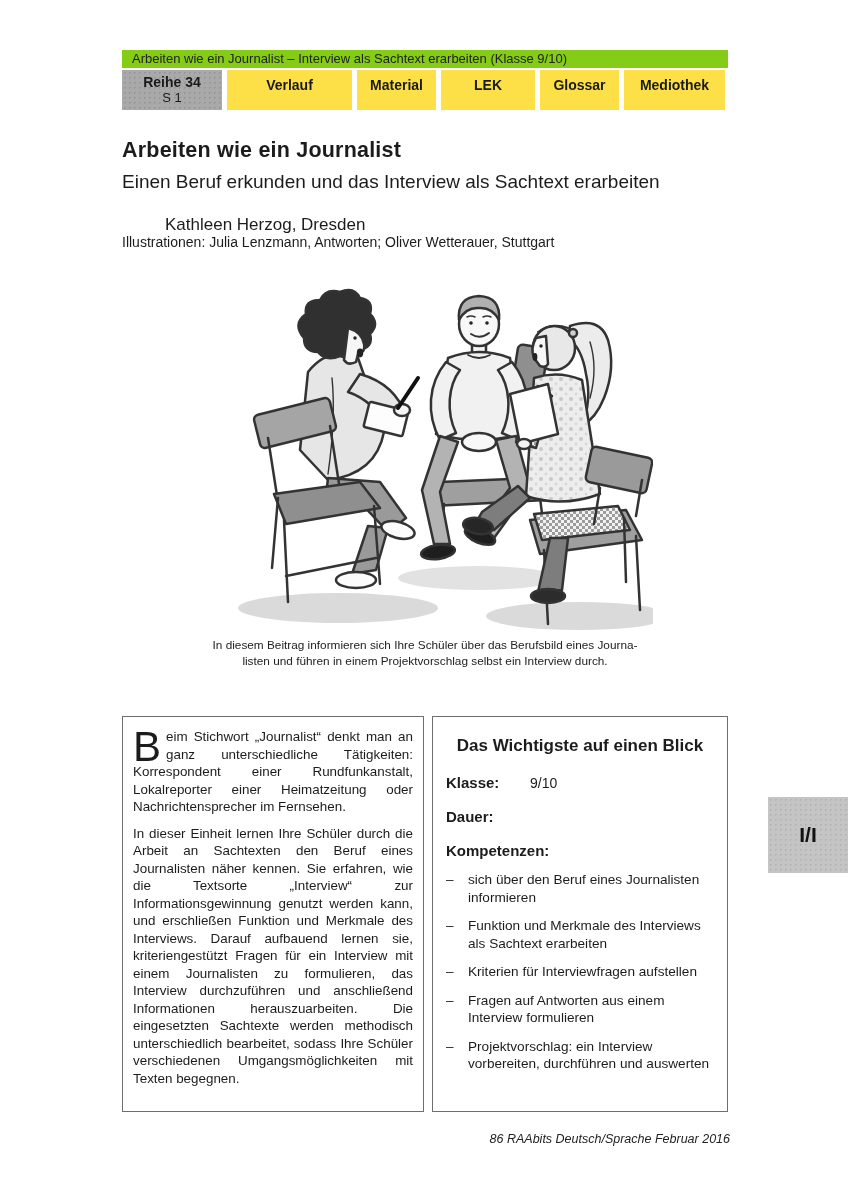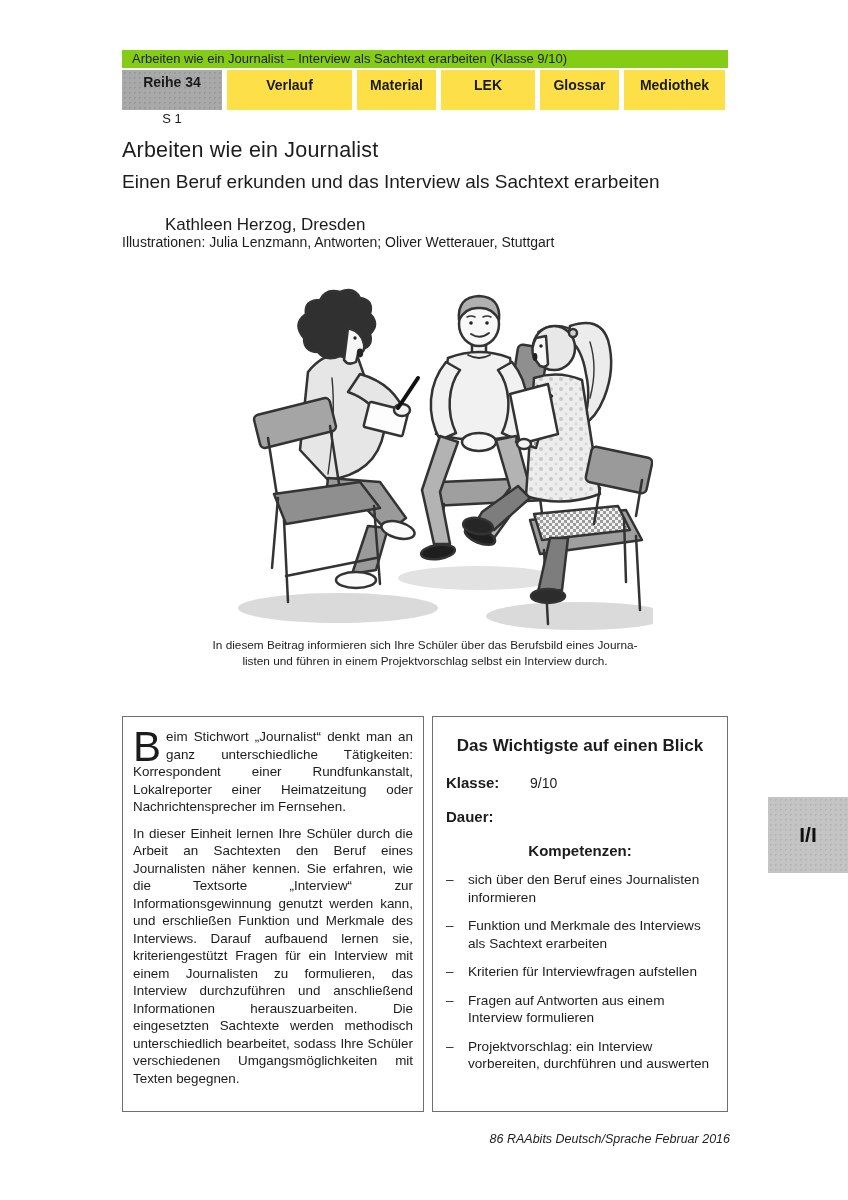--- a/index.html
+++ b/index.html
@@ -9,25 +9,25 @@
   
   .kolumnentitel{position:absolute;left:122px;top:50px;width:606px;height:18px;
     background:#84cc16;font-size:13px;line-height:18px;padding-left:10px;
     box-sizing:border-box;color:#222;white-space:nowrap;}
   .tabs{position:absolute;left:122px;top:70px;height:40px;display:flex;gap:5px;}
   .tab{background:#fde047;height:40px;box-sizing:border-box;text-align:center;
     font-weight:bold;font-size:14px;padding-top:7px;color:#1a1a1a;}
   .tab.active{background:#a9a9a9;
     background-image:radial-gradient(rgba(0,0,0,0.10) 1px, transparent 1px);
     background-size:5px 5px;padding-top:4px;}
-  .tab .sub{font-weight:normal;font-size:13px;line-height:15px;margin-top:21px;}
+  .tab .sub{font-weight:normal;font-size:13px;line-height:15px;}
   .t0{width:100px}.t1{width:125px}.t2{width:79px}.t3{width:94px}.t4{width:79px}.t5{width:101px}
 
   
-  .title{position:absolute;left:122px;top:138px;font-size:21.5px;font-weight:normal;letter-spacing:.2px;}
+  .title{position:absolute;left:122px;top:138px;font-size:21.5px;font-weight:bold;letter-spacing:.2px;}
   .subtitle{position:absolute;left:122px;top:171px;font-size:19px;font-weight:normal;}
   .author{position:absolute;left:128px;top:215px;font-size:17px;margin-left:37px;}
   .illustrators{position:absolute;left:122px;top:234px;font-size:14px;}
 
   
   .illustration{position:absolute;left:228px;top:286px;width:425px;height:346px;}
   .caption{position:absolute;left:122px;top:637px;width:606px;text-align:center;
     font-size:11.8px;line-height:16px;color:#222;}
 
   
@@ -35,21 +35,21 @@
     border:1px solid #6f6f6f;box-sizing:border-box;padding:11px 10px;}
   .col-left p{margin:0 0 9px 0;font-size:13.4px;line-height:17.5px;text-align:justify;}
   .col-left p:last-child{margin-bottom:0;}
   .dropcap{float:left;font-size:42px;line-height:33px;padding:2px 5px 0 0;}
 
   .col-right{position:absolute;left:432px;top:716px;width:296px;height:396px;
     border:1px solid #6f6f6f;box-sizing:border-box;padding:13px 13px;}
   .box-heading{text-align:center;font-weight:bold;font-size:17px;margin:6px 0 18px 0;}
   .kv{display:grid;grid-template-columns:84px 1fr;margin-bottom:16px;font-size:14px;line-height:18px;}
   .kv .k{font-weight:bold;font-size:15px;}
-  .komp-head{font-weight:bold;font-size:15px;margin:4px 0 12px 0;text-align:center;}
+  .komp-head{font-weight:bold;font-size:15px;margin:4px 0 12px 0;}
   .komp-item{display:grid;grid-template-columns:22px 1fr;font-size:13.6px;line-height:17.5px;margin-bottom:11px;}
 
   
   .side-tab{position:absolute;left:768px;top:797px;width:80px;height:76px;background:#c4c4c4;
     background-image:radial-gradient(rgba(0,0,0,0.08) 1px, transparent 1px);background-size:5px 5px;
     display:flex;align-items:center;justify-content:center;font-weight:bold;font-size:21px;color:#111;}
   .footer{position:absolute;top:1132px;right:118px;font-style:italic;font-size:12.5px;color:#222;}
 
   svg .ln{stroke:#333;stroke-width:2.5;stroke-linecap:round;stroke-linejoin:round;}
 </style>

